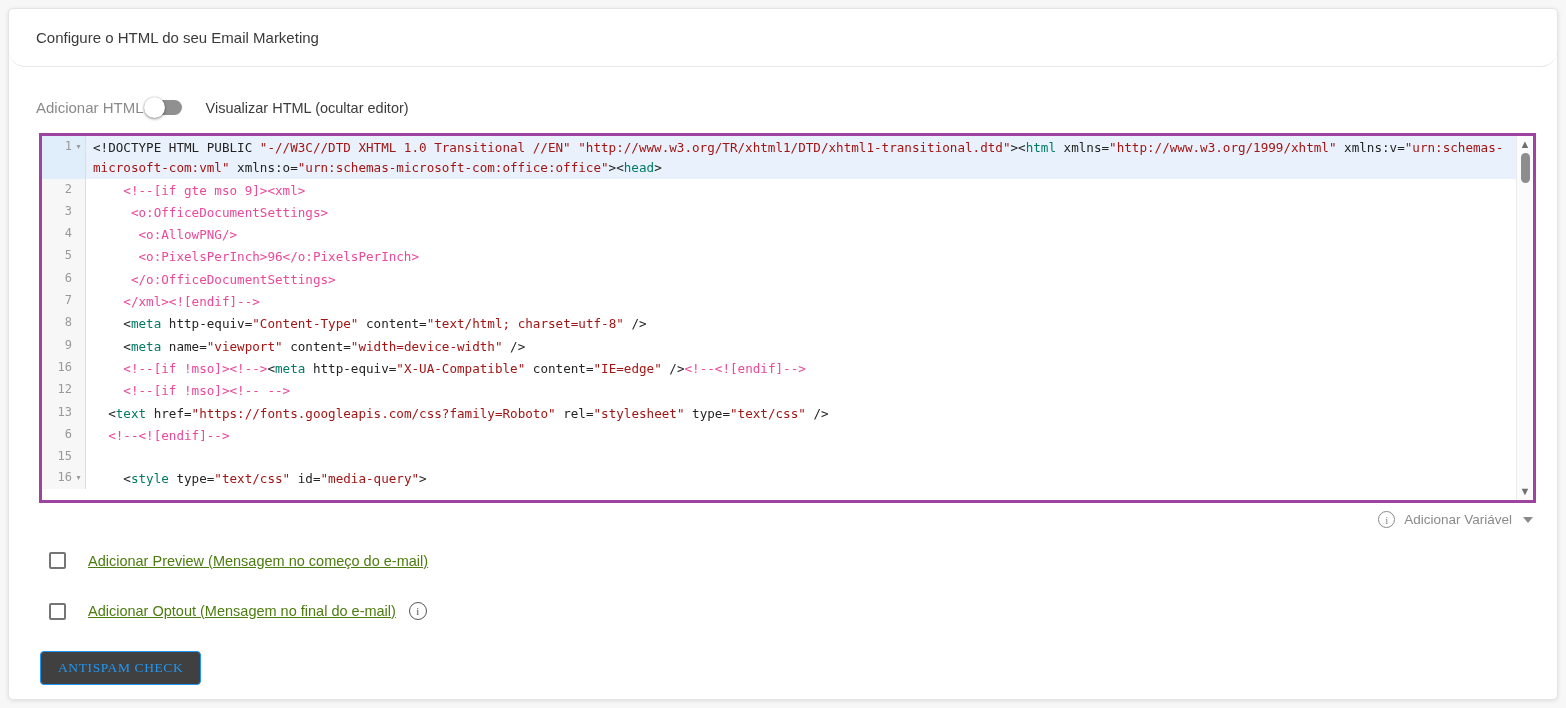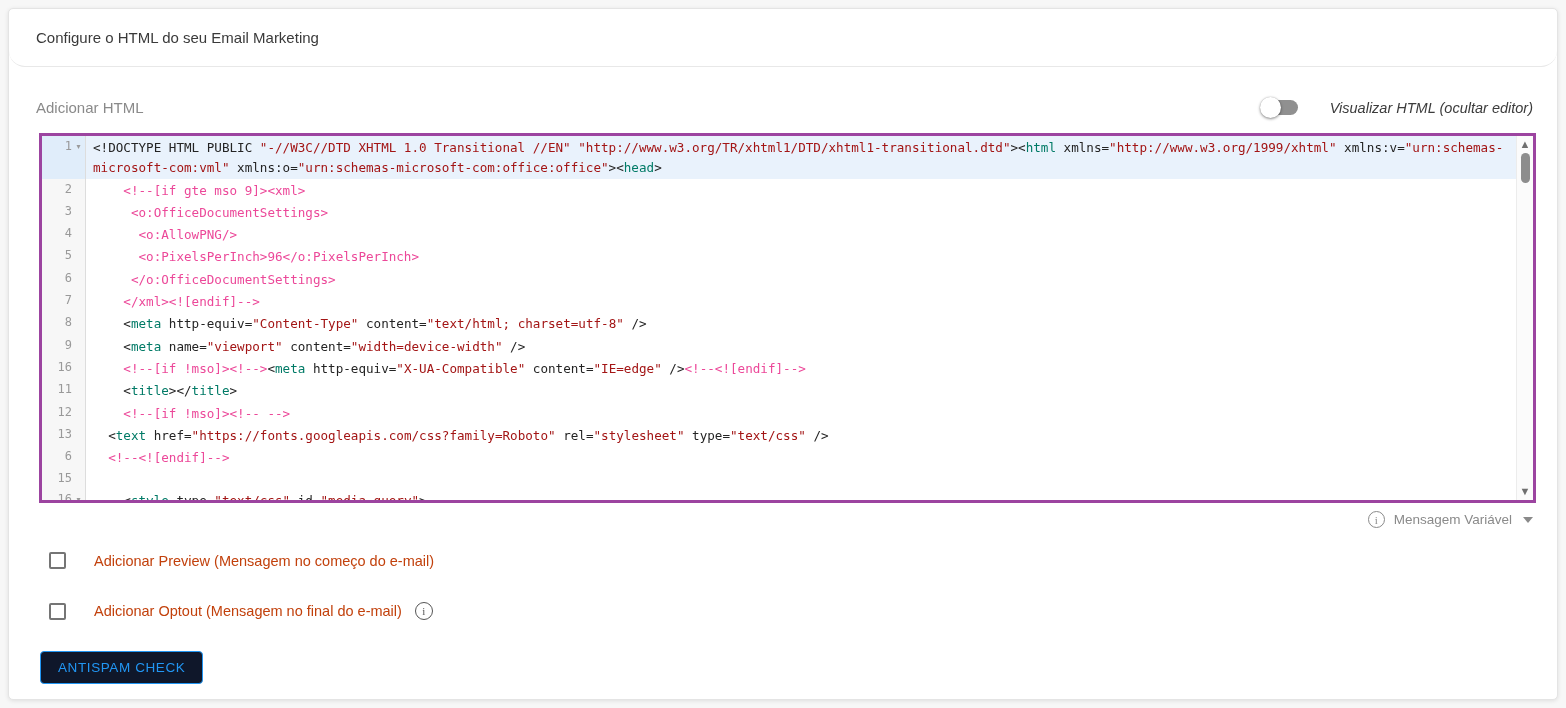--- a/index.html
+++ b/index.html
@@ -22,26 +22,25 @@
   }
   .card-header {
     padding:20px 27px;
     border-bottom:1px solid #e8e8e8;
     font-size:15px;
     color:#3a3a3a;
     border-radius:16px;
   }
   .section-row {
     display:flex;
-    justify-content:space-between;
     align-items:center;
     padding:32px 24px 17px 27px;
   }
   .section-label { font-size:15px; color:#8a8a8a; }
-  .toggle-group { display:flex; align-items:center; gap:32px;font-style:italic; }
+  .toggle-group { display:flex; align-items:center; gap:24px; }
   .switch { position:relative; width:34px; height:15px; background:#909090; border-radius:8px; cursor:pointer; margin-left:4px; }
   .switch .knob {
     position:absolute; left:-4px; top:-3px; width:21px; height:21px;
     background:#fff; border-radius:50%;
     box-shadow:0 1px 3px rgba(0,0,0,0.45), 0 0 1px rgba(0,0,0,0.25);
   }
   .toggle-label { font-size:14.5px; color:#3c3c3c; }
 
   
   .editor-wrap {
@@ -144,31 +143,31 @@
   .option-row { display:flex; align-items:center; padding-left:40px; margin-top:24px; }
   .option-row + .option-row { margin-top:33px; }
   .checkbox {
     width:17px; height:17px;
     border:2px solid #757575;
     border-radius:2px;
     background:#fff;
     cursor:pointer;
     flex:0 0 auto;
   }
-  .option-label { margin-left:28px; font-size:14.5px; color:#c2410c; }
+  .option-label { margin-left:22px; font-size:14.5px; color:#4d7c0f;text-decoration:underline; }
   .option-row .info-icon { margin-left:13px; width:18px; height:18px; color:#555; border-color:#555; }
 
   
   .button-row { padding:31px 0 0 31px; }
   .antispam-btn {
-    background:#0f172a;
+    background:#404040;
     border:1px solid #2196f3;
     border-radius:4px;
     color:#2196f3;
-    font-family:Liberation Sans, sans-serif;
+    font-family:Liberation Serif, serif;
     font-size:13.5px;
     letter-spacing:0.6px;
     padding:8px 17px;
     cursor:pointer;
   }
 </style>
 </head>
 <body>
 
 <div class="card">
@@ -252,27 +251,20 @@
         </div>
         <div class="cm-line">
           <div class="gutter">
             <span class="num">16</span>
             <span class="fold"></span>
           </div>
           <div class="code"><span class="tk-p">    </span><span class="tk-c">&lt;!--[if !mso]&gt;&lt;!--&gt;</span><span class="tk-p">&lt;</span><span class="tk-t">meta</span><span class="tk-p"> http-equiv=</span><span class="tk-s">"X-UA-Compatible"</span><span class="tk-p"> content=</span><span class="tk-s">"IE=edge"</span><span class="tk-p"> /&gt;</span><span class="tk-c">&lt;!--&lt;![endif]--&gt;</span></div>
         </div>
         <div class="cm-line">
           <div class="gutter">
-            <span class="num">11</span>
-            <span class="fold"></span>
-          </div>
-          <div class="code"><span class="tk-p">    &lt;</span><span class="tk-t">title</span><span class="tk-p">&gt;&lt;/</span><span class="tk-t">title</span><span class="tk-p">&gt;</span></div>
-        </div>
-        <div class="cm-line">
-          <div class="gutter">
             <span class="num">12</span>
             <span class="fold"></span>
           </div>
           <div class="code"><span class="tk-p">    </span><span class="tk-c">&lt;!--[if !mso]&gt;&lt;!-- --&gt;</span></div>
         </div>
         <div class="cm-line">
           <div class="gutter">
             <span class="num">13</span>
             <span class="fold"></span>
           </div>
@@ -303,21 +295,21 @@
     <div class="scrollbar">
       <span class="sb-arrow">▲</span>
       <div class="sb-thumb"></div>
       <div class="sb-spacer"></div>
       <span class="sb-arrow">▼</span>
     </div>
   </div>
 
   <div class="variable-row">
     <span class="info-icon">i</span>
-    <span>Mensagem Variável</span>
+    <span>Adicionar Variável</span>
     <span class="caret-down"></span>
   </div>
 
   <div class="option-row">
     <div class="checkbox"></div>
     <span class="option-label">Adicionar Preview (Mensagem no começo do e-mail)</span>
   </div>
 
   <div class="option-row">
     <div class="checkbox"></div>

